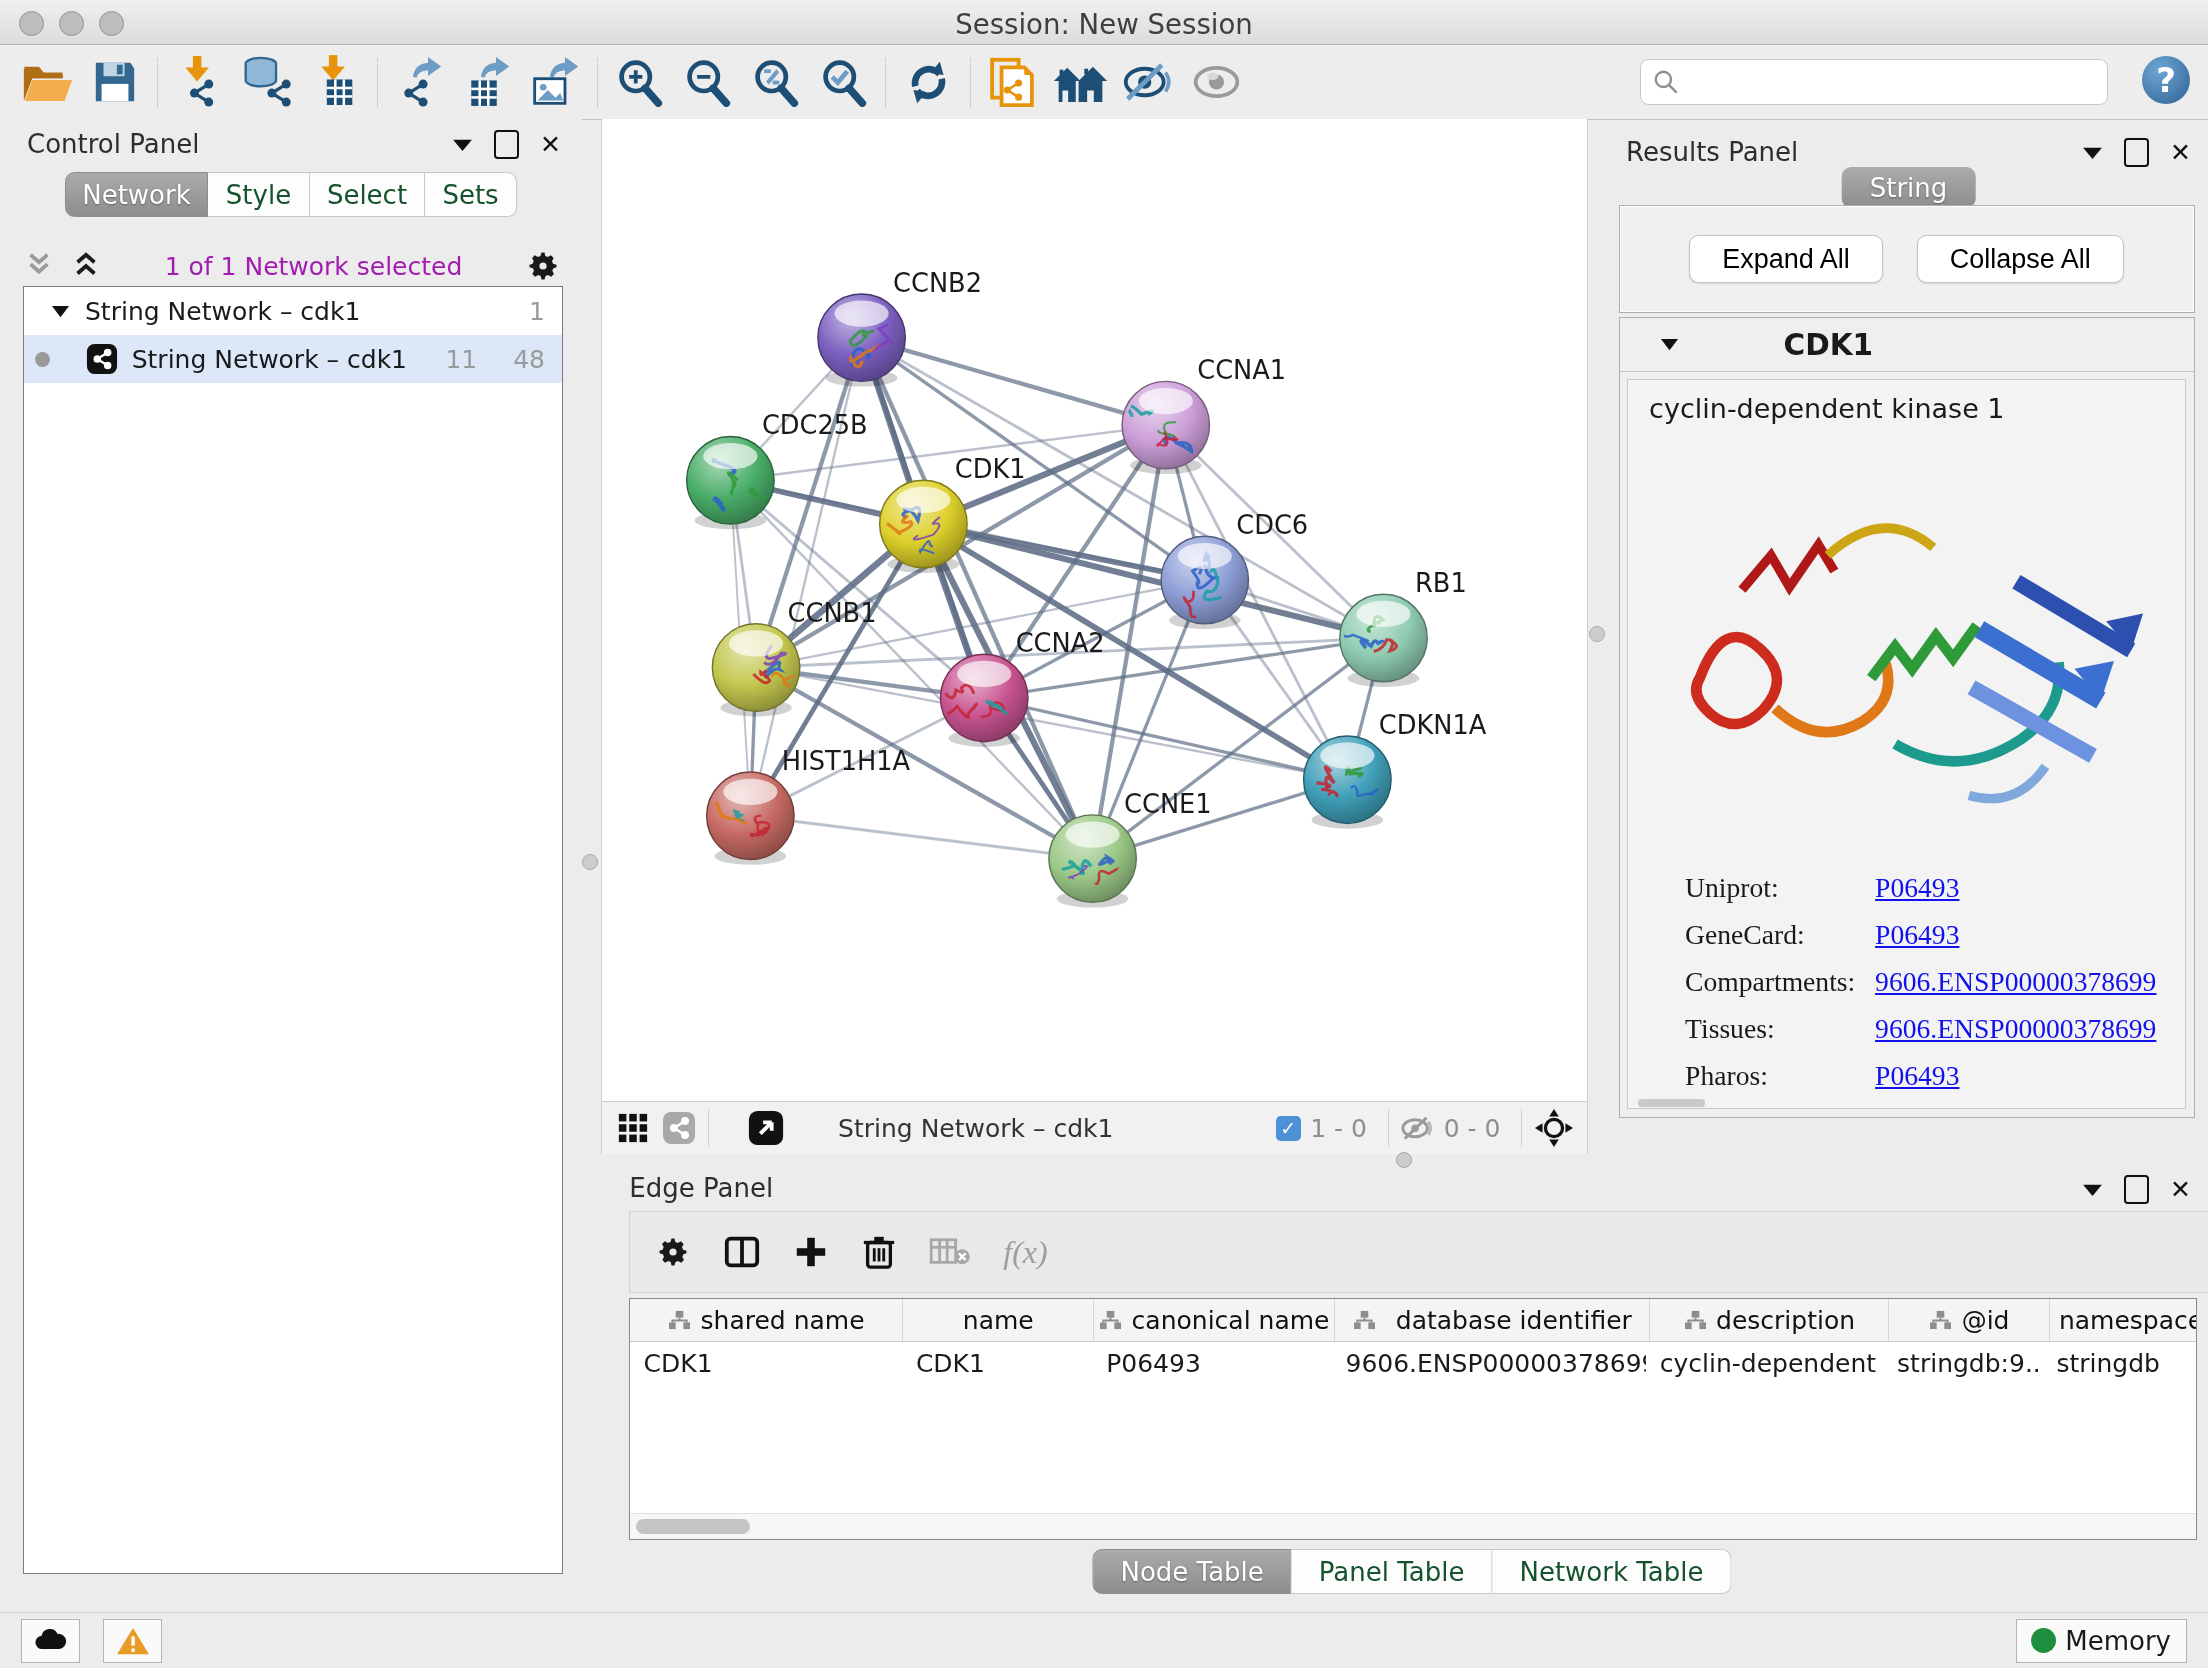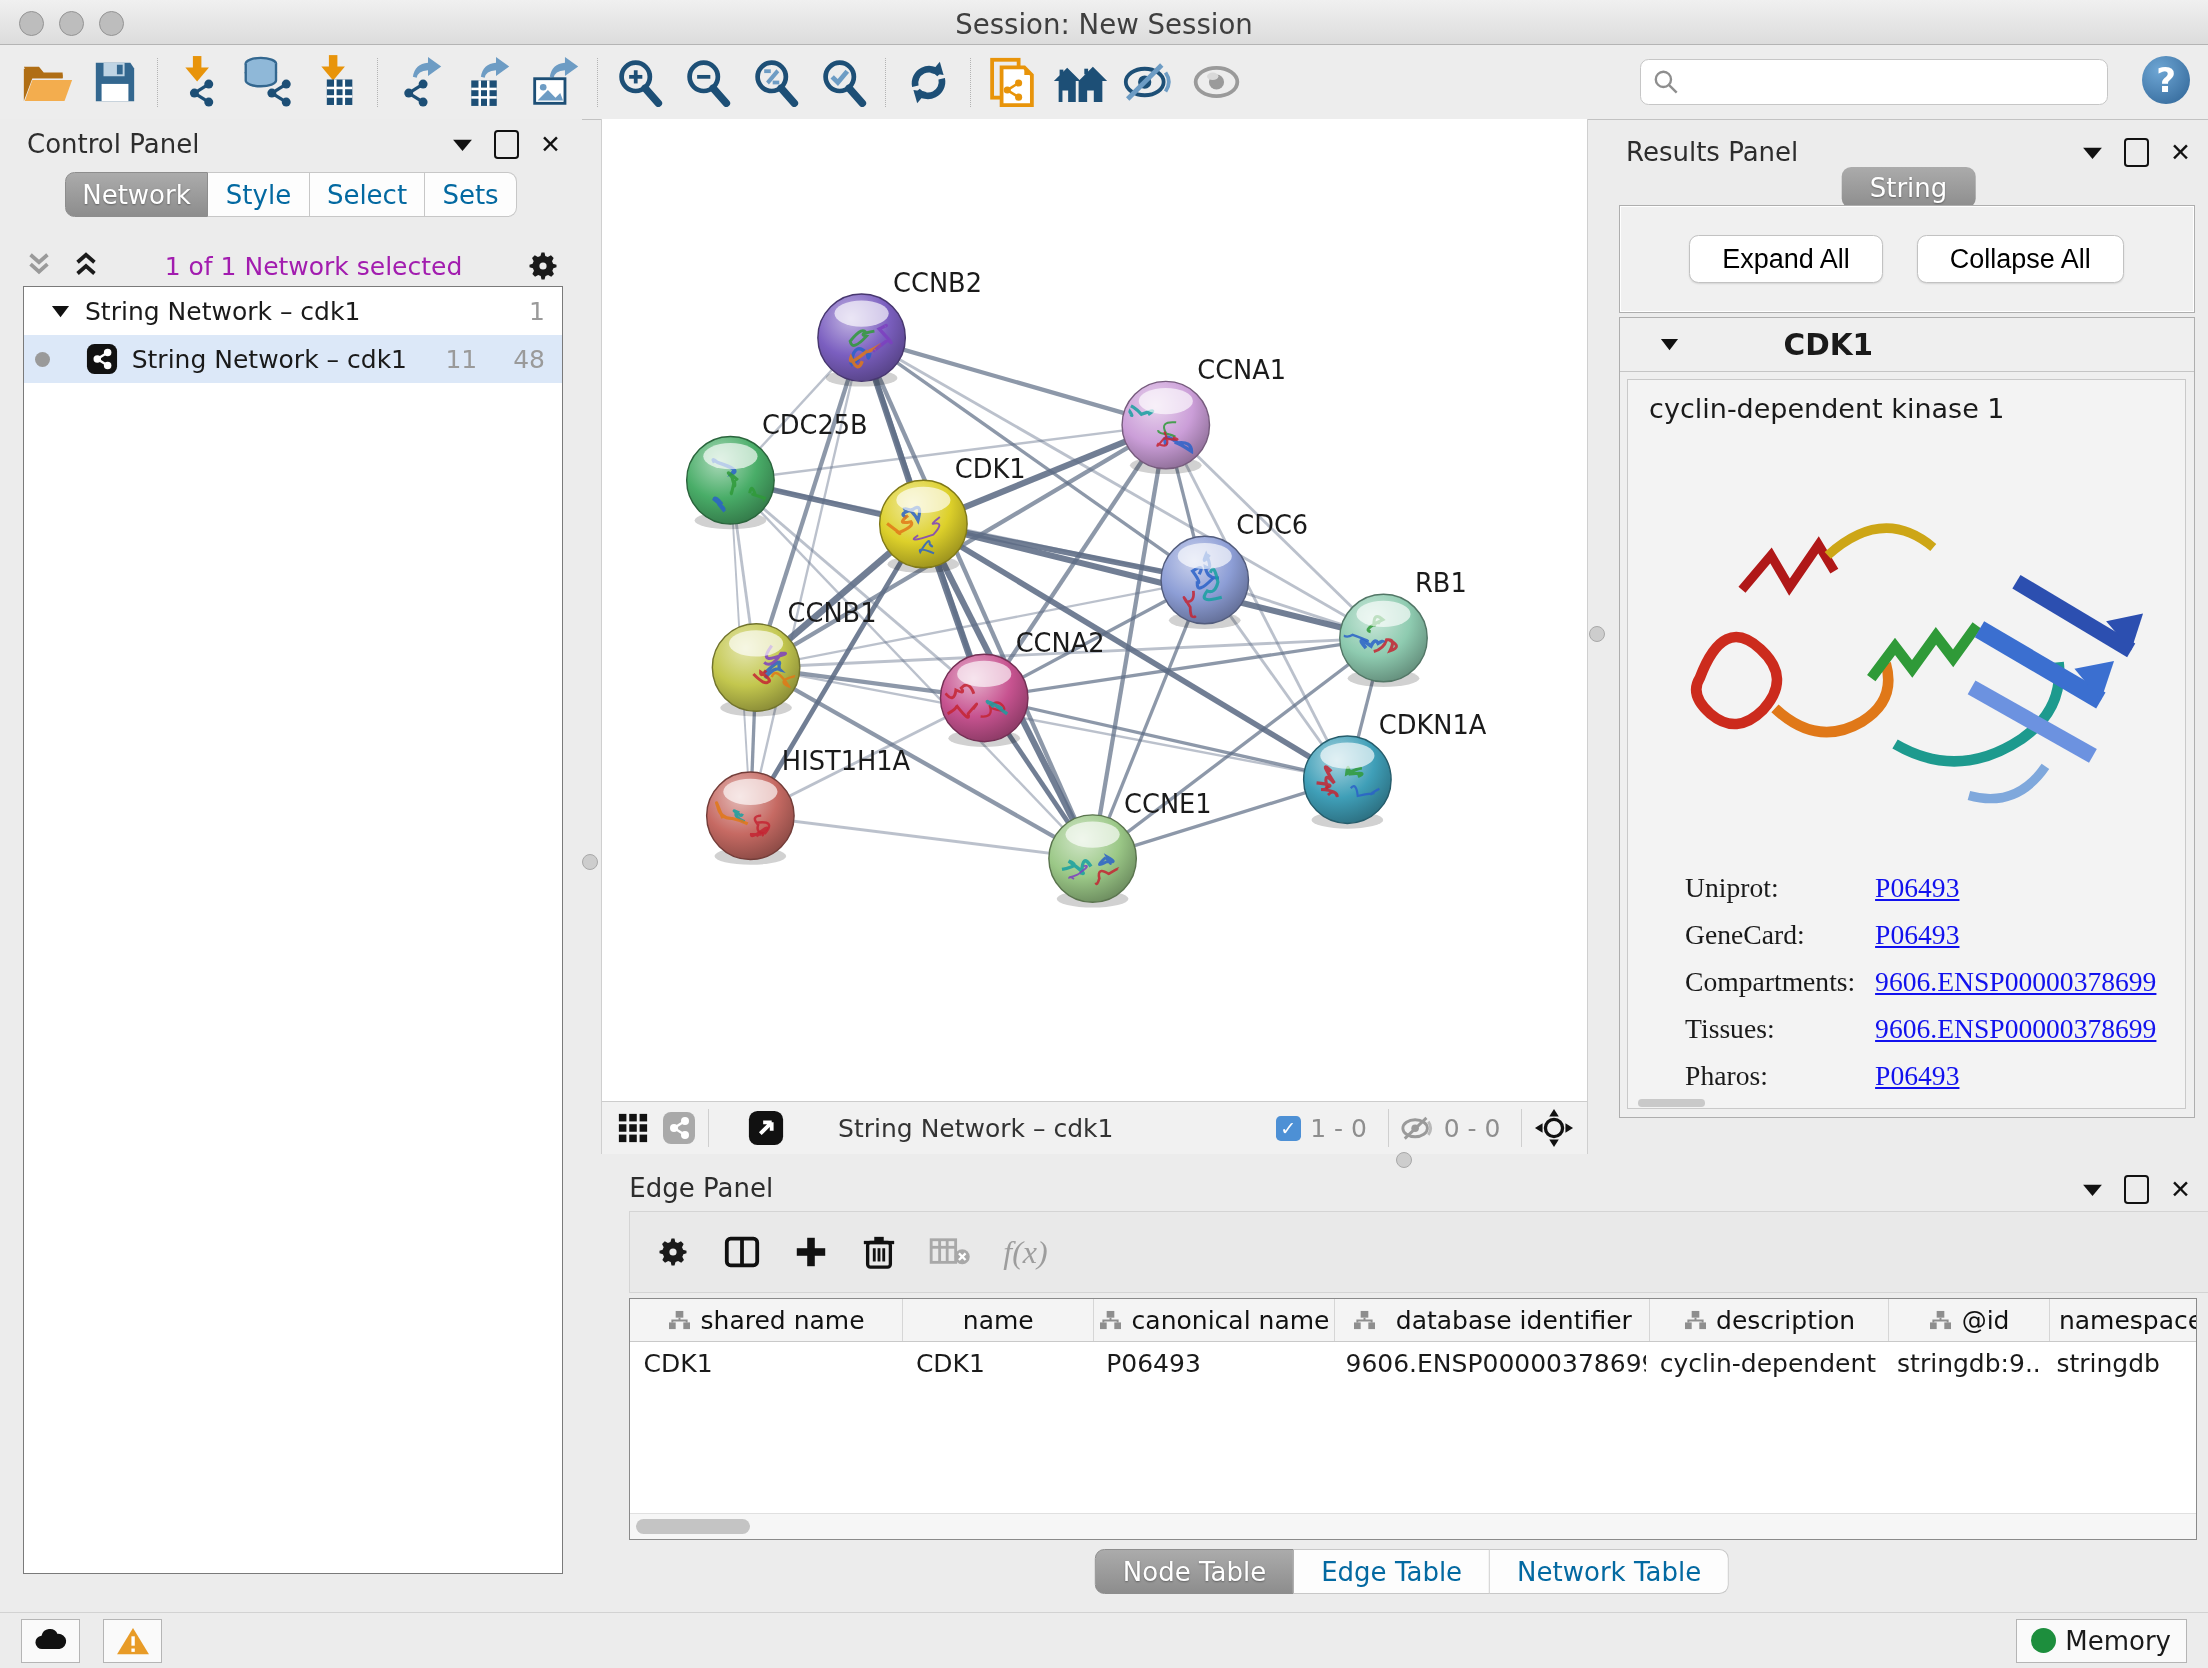--- a/index.html
+++ b/index.html
@@ -31,21 +31,21 @@
   
   .panel-title{font-size:26px;color:#2d2d2d;}
   .win-btns{position:absolute;display:flex;align-items:center;gap:21px;}
   .wb{font-size:25px;color:#111;line-height:1;}
   .wb.float{width:21px;height:25px;border:2.4px solid #111;border-radius:3.8px;}
 
   
   .control-panel{position:absolute;left:0;top:119px;width:582px;height:1493px;background:#ececec;}
   .seg-tabs{display:flex;}
   .seg-tab{background:#fdfdfd;border:1px solid #c7c7c7;border-left:none;padding:6.7px 0;font-size:26px;
-    text-align:center;color:#0369a1;}
+    text-align:center;color:#14532d;}
   .seg-tab.first{border-left:1px solid #c7c7c7;border-radius:9.5px 0 0 9.5px;}
   .seg-tab.last{border-radius:0 9.5px 9.5px 0;}
   .seg-tab.active{background:linear-gradient(#ababab,#8d8d8d);color:#fff;border-color:#8d8d8d;
     text-shadow:0 1px 1.9px rgba(0,0,0,.35);}
   .cp-toolrow{position:absolute;left:23px;top:124px;width:538px;height:46px;display:flex;align-items:center;}
   .cp-status{flex:1;text-align:center;font-size:25px;color:#a21caf;}
   .tree-box{position:absolute;left:23px;top:167px;width:538px;height:1286px;background:#fff;
     border:1.9px solid #7a7a7a;}
   .tree-row{position:relative;height:48px;display:flex;align-items:center;font-size:25px;}
   .tree-row.selected{background:#dce8f8;}
@@ -909,21 +909,21 @@
             <div class="gt-cell" style="width: 146px;">stringdb:9...</div>
             <div class="gt-cell" style="width: 139px;">stringdb</div>
           </div>
         </div>
       <div class="gt-scroll">
         <div class="gt-thumb"></div>
       </div>
     </div>
     <div class="seg-tabs tp-tabs" id="tp-tabs">
         <div class="seg-tab first active" style="padding: 6.7px 27px;">Node Table</div>
-        <div class="seg-tab" style="padding: 6.7px 27px;">Edge Table</div>
+        <div class="seg-tab" style="padding: 6.7px 27px;">Panel Table</div>
         <div class="seg-tab last" style="padding: 6.7px 27px;">Network Table</div>
       </div>
   </div>
 
   <div class="splitter-dot" style="left:582px;top:854px"></div>
   <div class="splitter-dot" style="left:1589px;top:626px"></div>
   <div class="splitter-dot" style="left:1396px;top:1152px"></div>
 
   <div class="statusbar">
     <div class="sb-btn" style="left:21px;width:57px">

